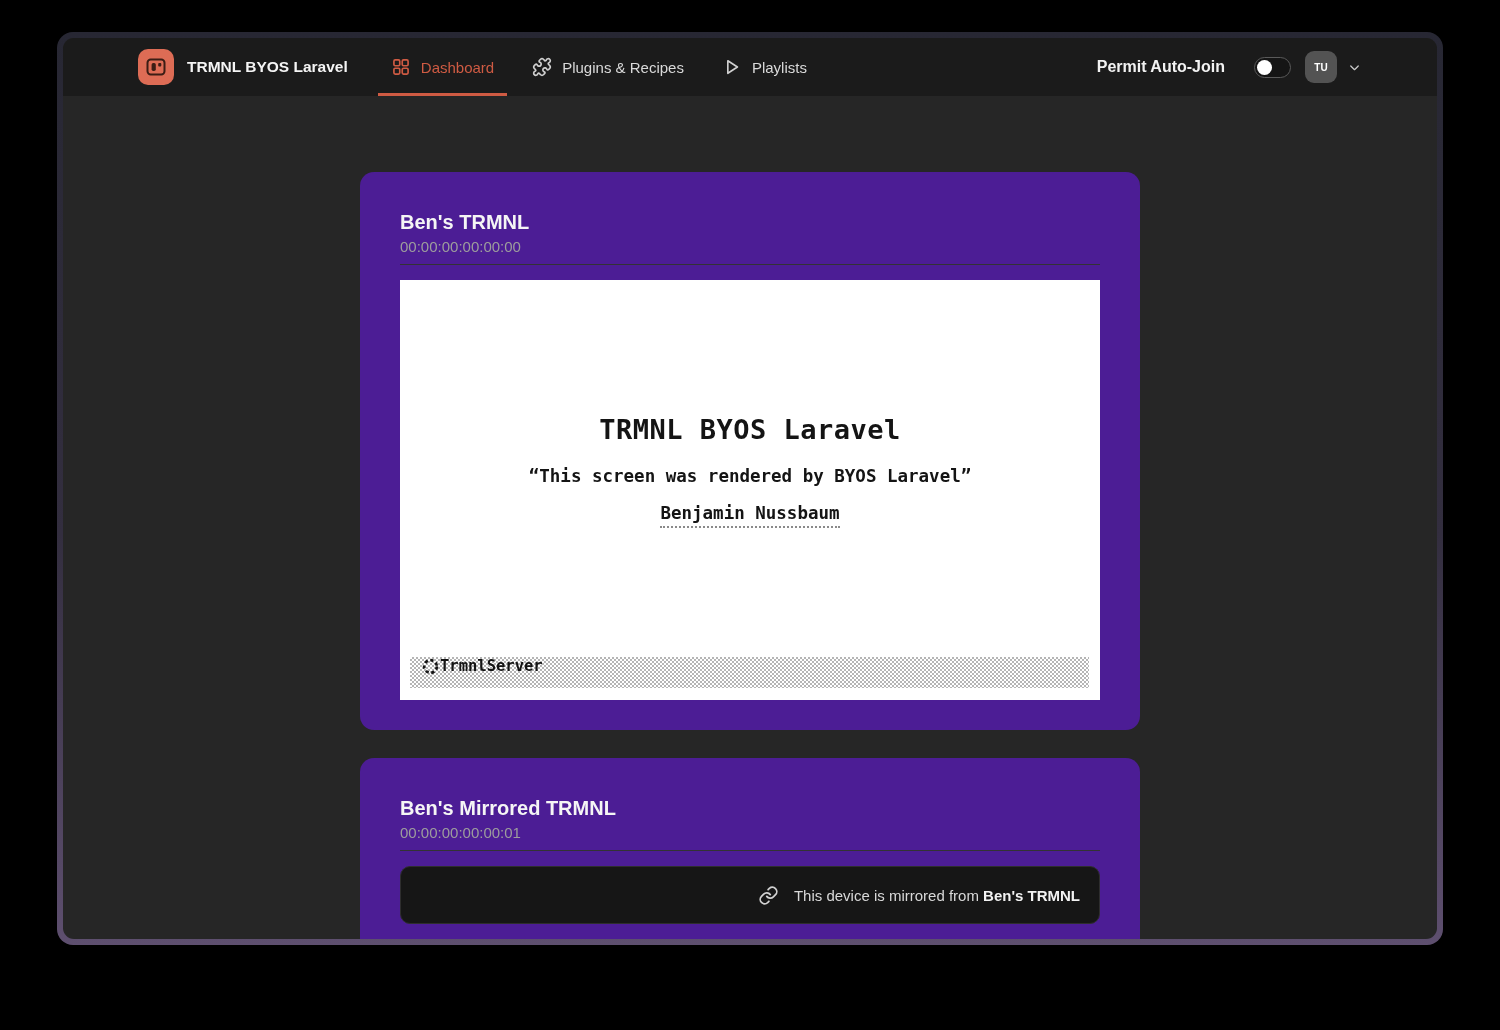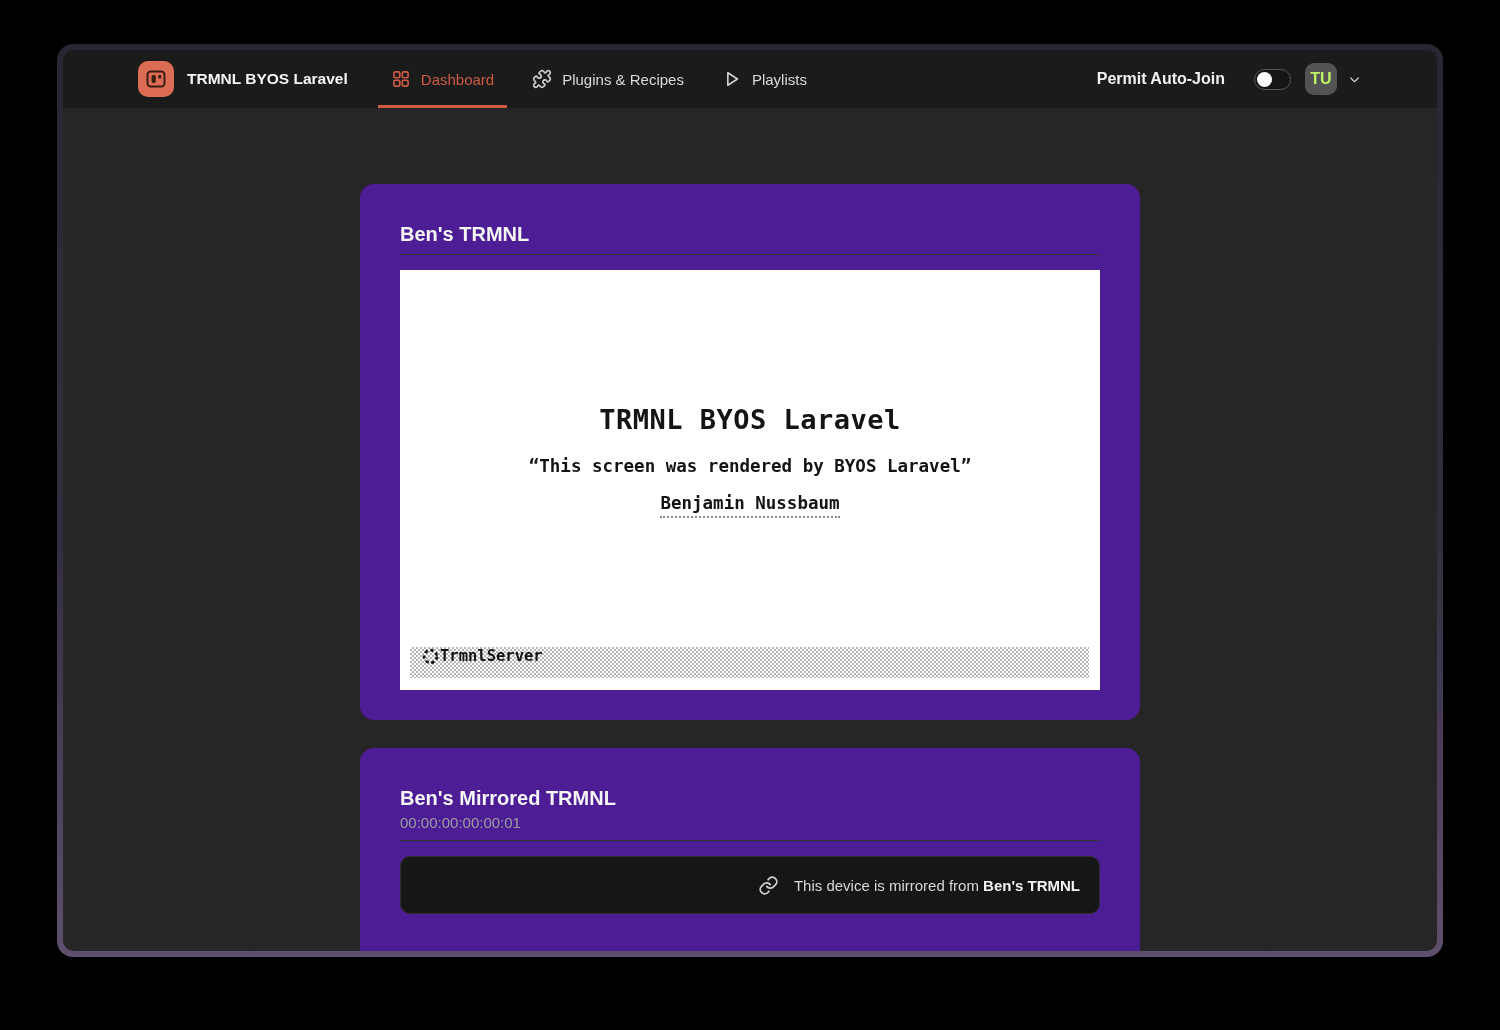--- a/index.html
+++ b/index.html
@@ -1,21 +1,21 @@
 <!DOCTYPE html>
 <html><head>
 <meta charset="utf-8">
 <style>
   * { margin: 0; padding: 0; box-sizing: border-box; }
   html, body { width: 1500px; height: 1030px; background: #000; overflow: hidden; }
   body { font-family: "Liberation Sans", sans-serif; position: relative; }
 
   
   .frame {
-    position: absolute; left: 57px; top: 44px; width: 1386px; height: 913px;
+    position: absolute; left: 57px; top: 32px; width: 1386px; height: 913px;
     border-radius: 16px; padding: 6px;
     background: linear-gradient(180deg, #272733 0%, #332e3f 55%, #5e4f6f 100%);
   }
   .window {
     width: 100%; height: 100%; border-radius: 11px; overflow: hidden;
     background: #262626; display: flex; flex-direction: column;
   }
 
   
   .navbar { height: 58px; flex: none; background: #1b1b1b; }
@@ -48,21 +48,21 @@
   .toggle {
     width: 37px; height: 21px; border-radius: 999px; background: #151515;
     border: 1px solid #5a5a5a; position: relative; margin-right: 14px; cursor: pointer; flex: none;
   }
   .toggle .knob {
     position: absolute; left: 2px; top: 2px; width: 15px; height: 15px;
     border-radius: 50%; background: #fff;
   }
   .avatar {
     width: 32px; height: 32px; border-radius: 9px; background: #535353;
-    color: #bef264; font-size: 16px; font-weight: 600;
+    color: #ffffff; font-size: 10px; font-weight: 600;
     display: flex; align-items: center; justify-content: center; margin-right: 10px; cursor: pointer; flex: none;
   }
   .chevron svg { width: 15px; height: 15px; stroke: #c9c9c9; display: block; }
   .chevron { cursor: pointer; }
 
   
   .main { flex: 1; overflow: hidden; }
   .container { width: 780px; margin: 76px auto 0; }
   .card {
     background: #4c1d95; border-radius: 14px; padding: 36px 40px 30px;
@@ -165,20 +165,21 @@
         </div>
 
       </div>
     </header>
 
     <main class="main">
       <div class="container">
 
         <section class="card">
           <h2 class="device-name">Ben's TRMNL</h2>
+          <div class="device-mac">00:00:00:00:00:00</div>
           <div class="divider"></div>
 
           <div class="screen">
             <div class="screen-title">TRMNL BYOS Laravel</div>
             <div class="screen-quote">“This screen was rendered by BYOS Laravel”</div>
             <div>
               <span class="screen-author">Benjamin Nussbaum</span>
             </div>
             <div class="screen-bar">
               <svg viewBox="0 0 24 24">

